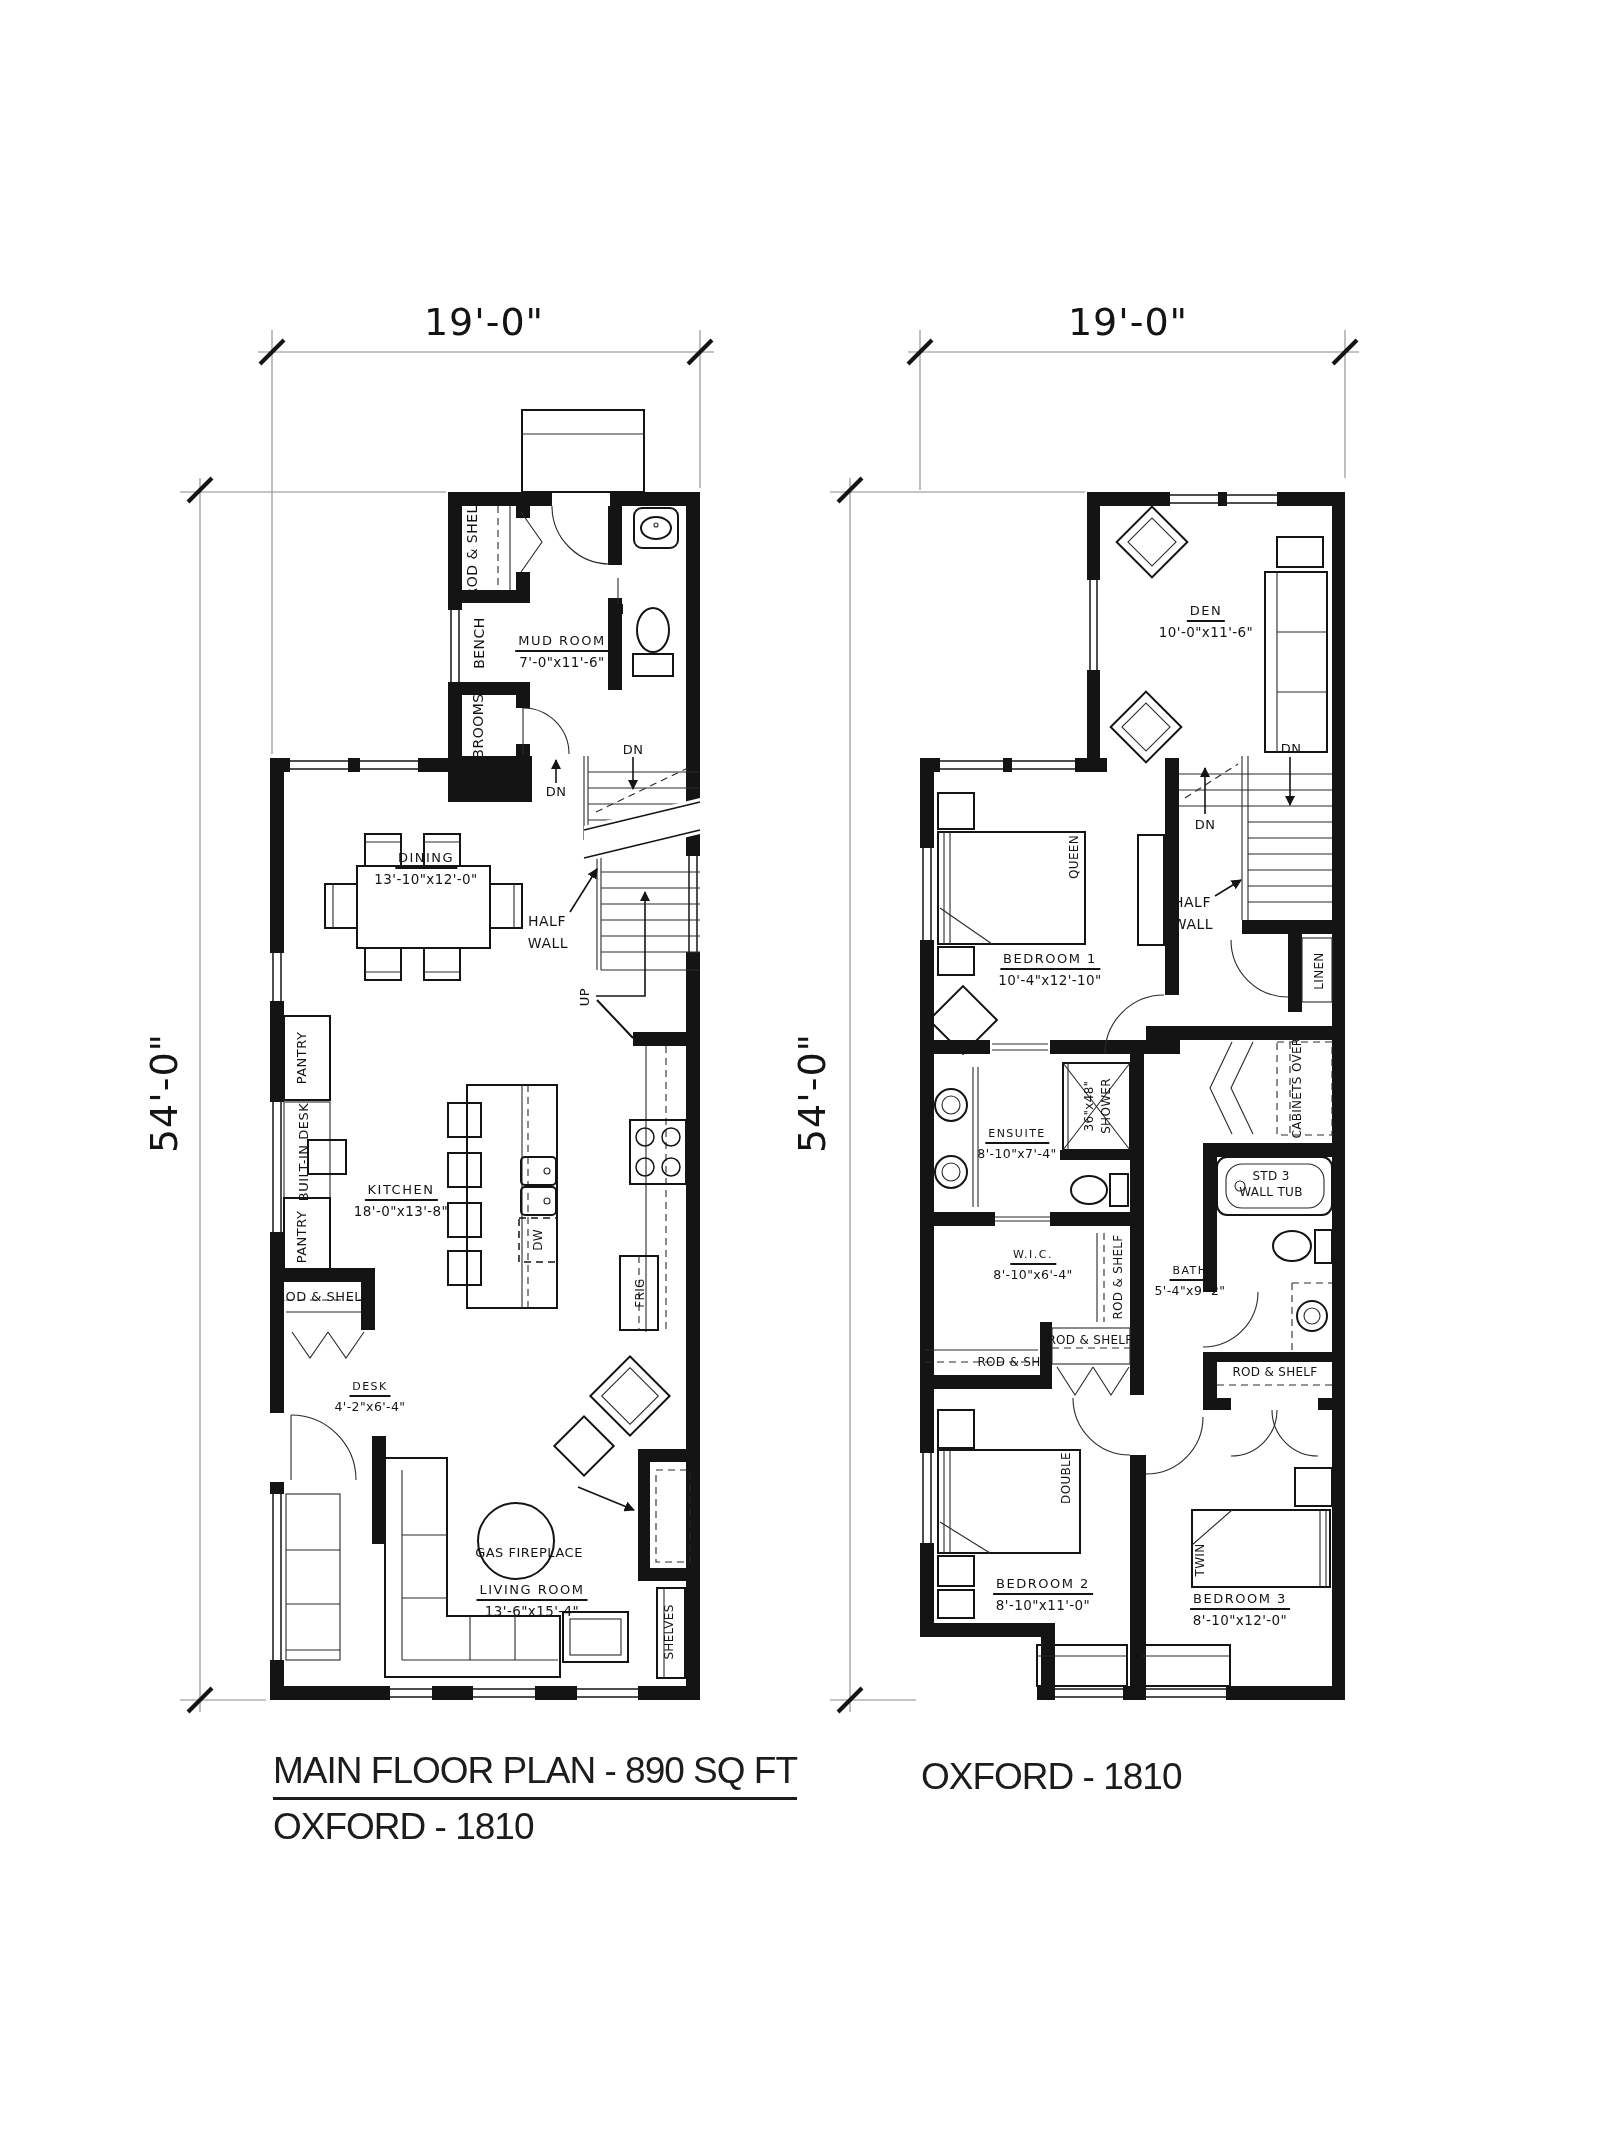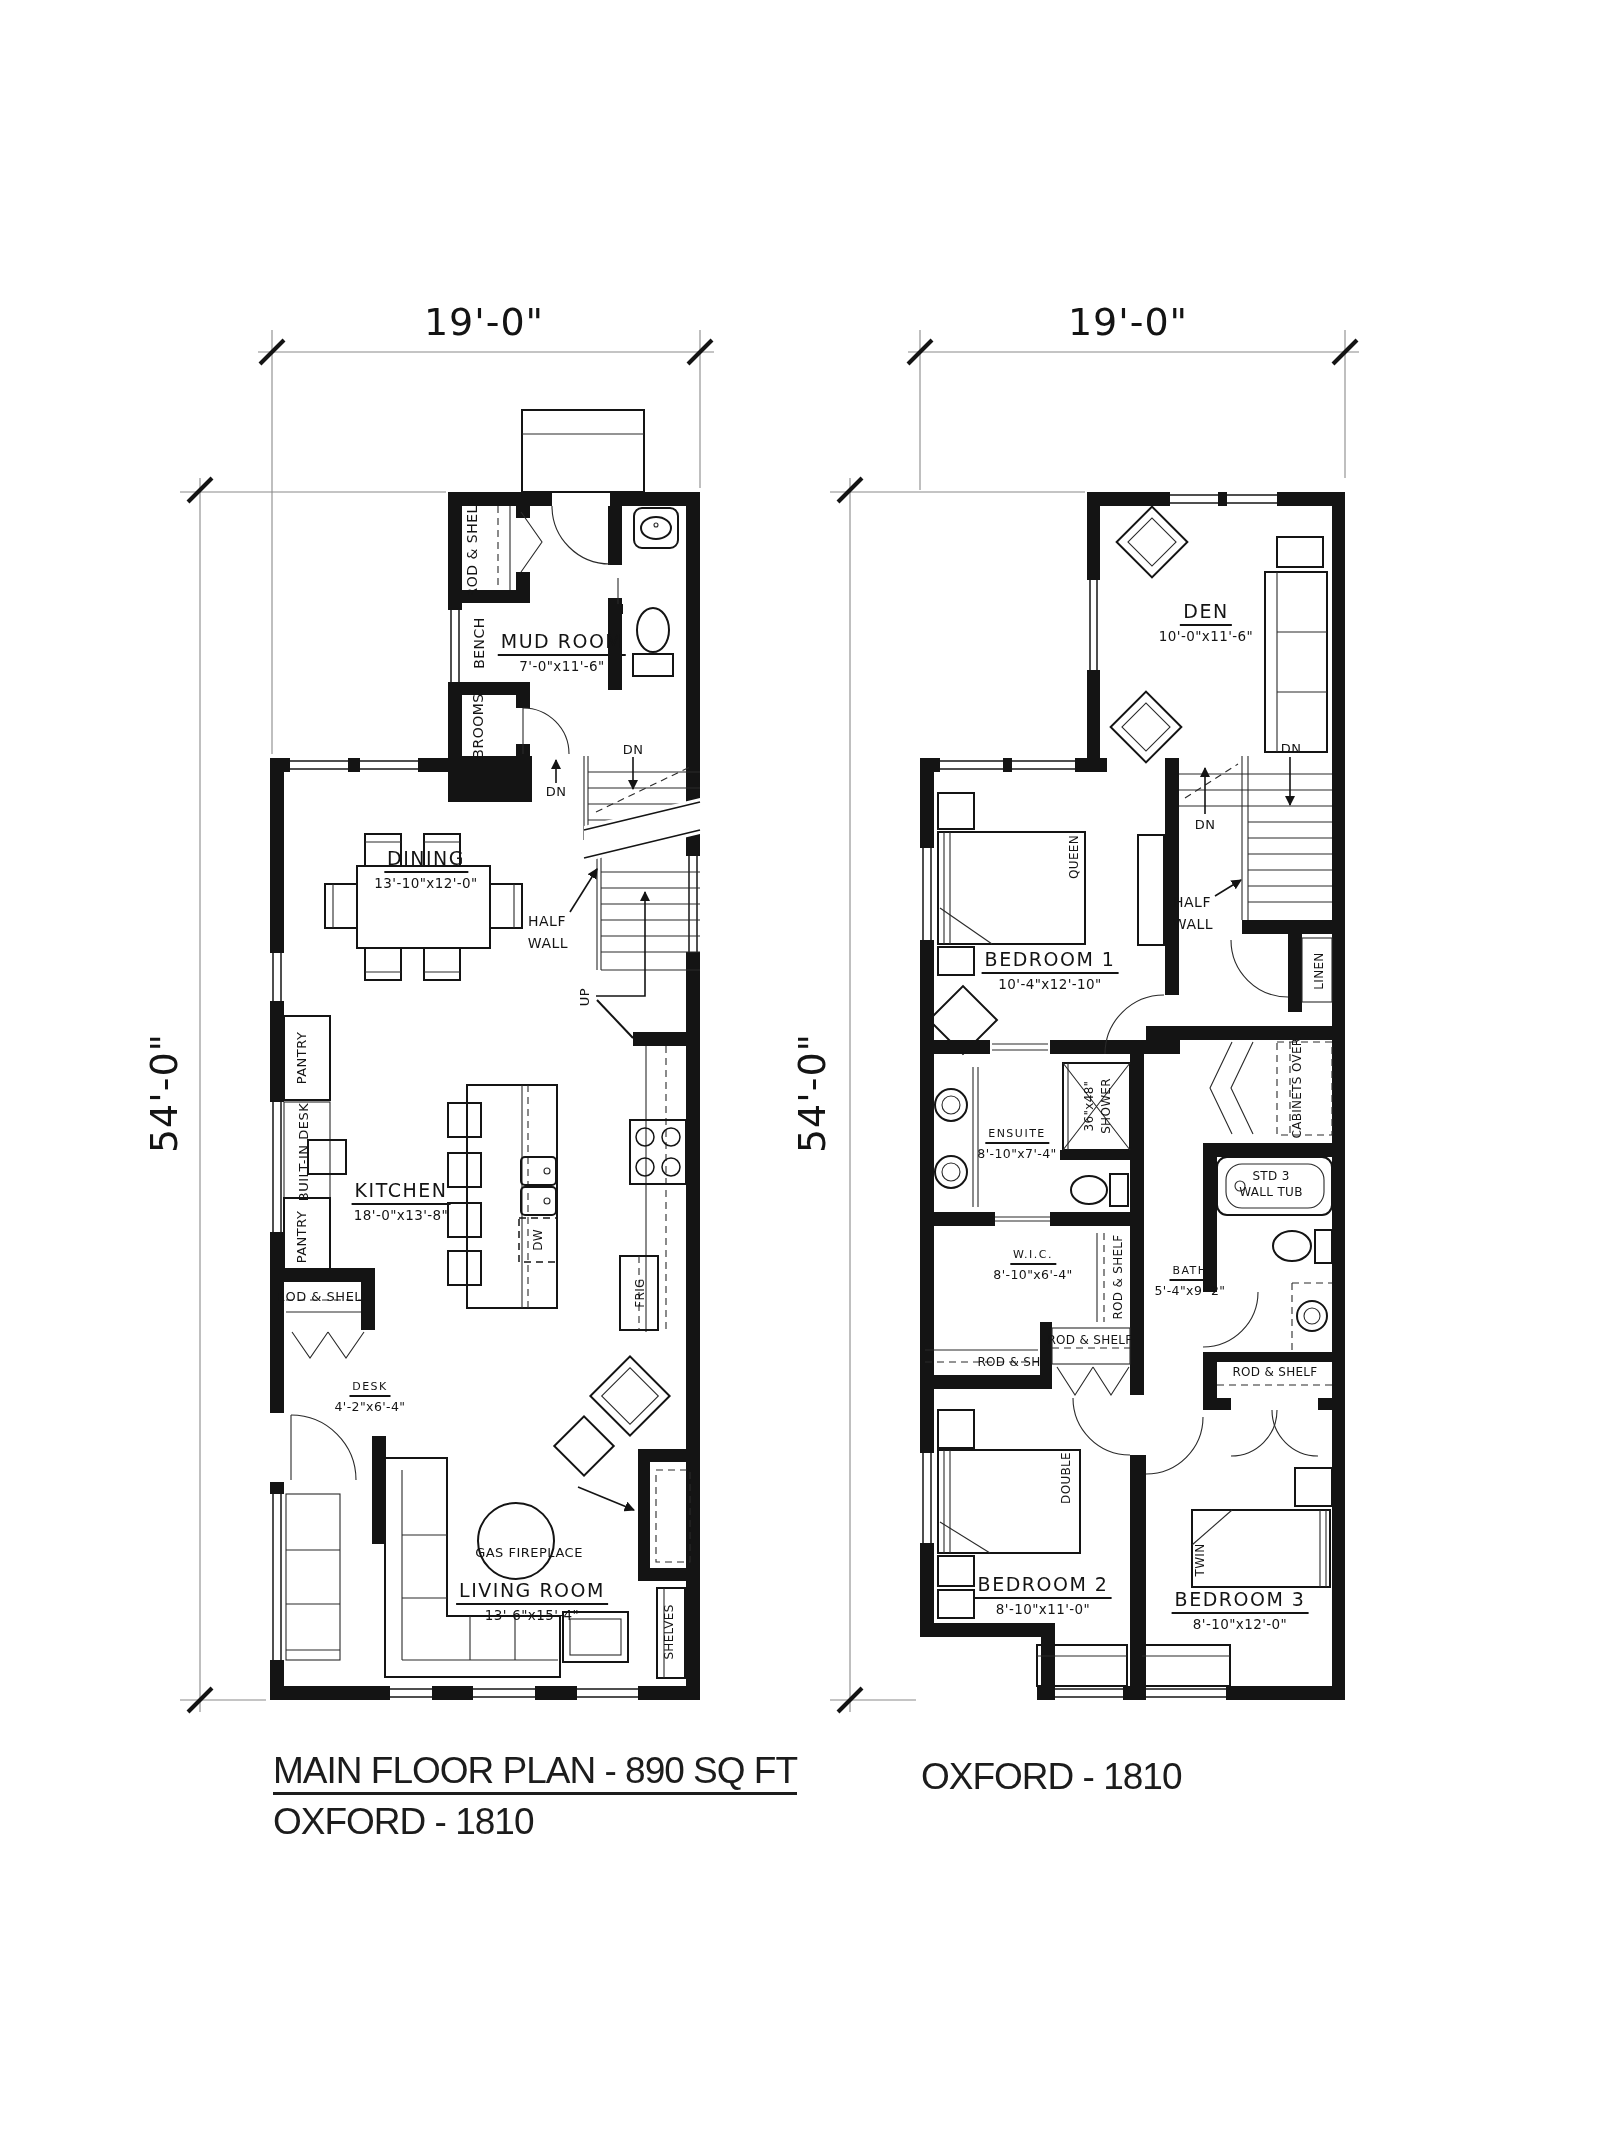--- a/index.html
+++ b/index.html
@@ -18,27 +18,27 @@
   .lbl{position:absolute;transform:translate(-50%,-50%);white-space:nowrap;z-index:2;
        color:#141414;letter-spacing:.5px;}
   .lbl.v{transform:translate(-50%,-50%) rotate(-90deg);}
   .f40{font-size:38px;letter-spacing:1px;}
   .f14{font-size:14px;}
   .f13{font-size:13px;}
   .f12{font-size:12px;letter-spacing:.3px;}
   .room{position:absolute;transform:translate(-50%,0);text-align:center;z-index:2;color:#141414;}
   .room .name{display:inline-block;border-bottom:2px solid #141414;padding:0 3px 2px;letter-spacing:1.5px;}
   .room .dims{margin-top:2px;letter-spacing:.4px;}
-  .room.lg .name{font-size:19px;}
+  .room.lg .name{font-size:13px;}
   .room.lg .dims{font-size:13.5px;}
   .room.sm .name{font-size:11px;}
   .room.sm .dims{font-size:12.5px;}
   .title-block{position:absolute;z-index:2;font-family:"Liberation Sans",sans-serif;color:#1c1c1c;}
   .title-block .t1{display:inline-block;font-size:37px;letter-spacing:-1px;
-                   border-bottom:3px solid #1c1c1c;}
+                   border-bottom:3px solid #1c1c1c;padding-bottom:5px;}
   .title-block .t2{font-size:37px;letter-spacing:-1px;margin-top:6px;}
 </style>
 </head>
 <body>
 
 <div class="sheet">
 
 <svg width="1600" height="2133" viewBox="0 0 1600 2133">
   <defs>
     <marker id="ah" viewBox="0 0 10 10" refX="9" refY="5" markerWidth="6.5" markerHeight="6.5" orient="auto-start-reverse">

